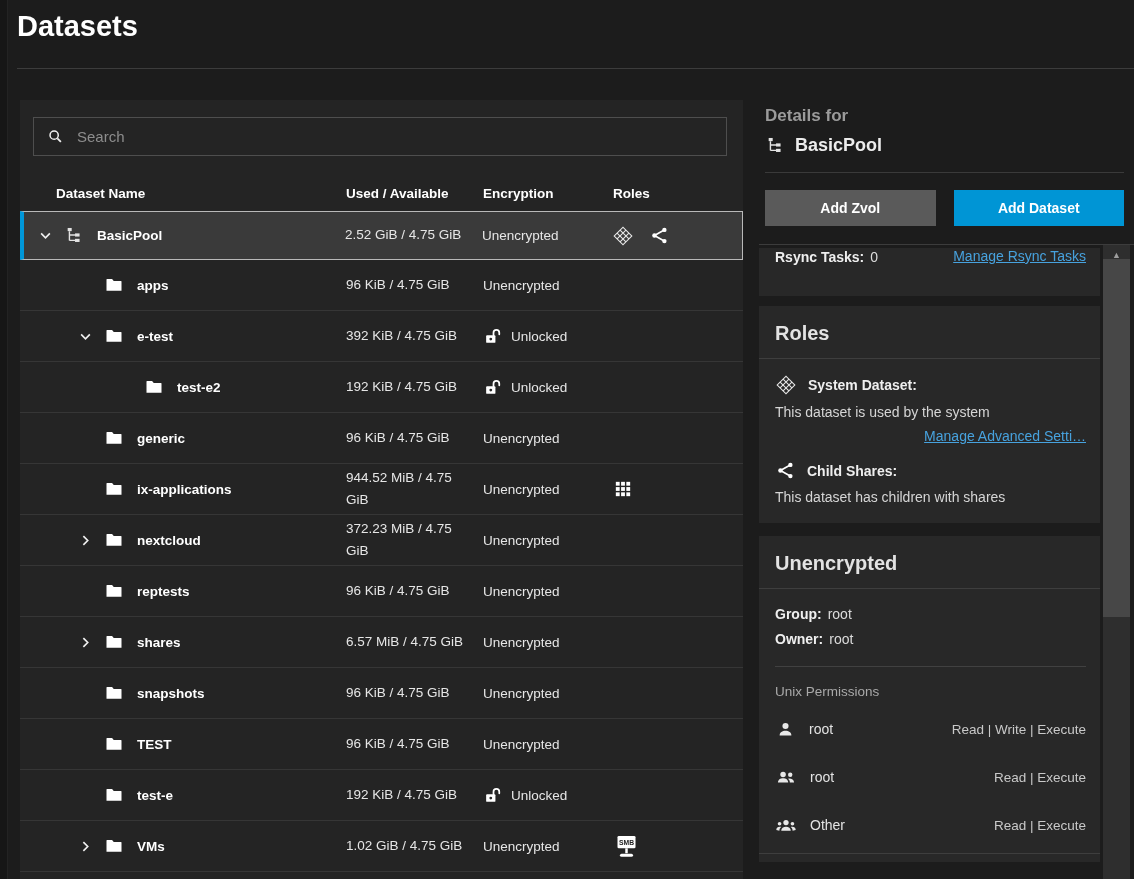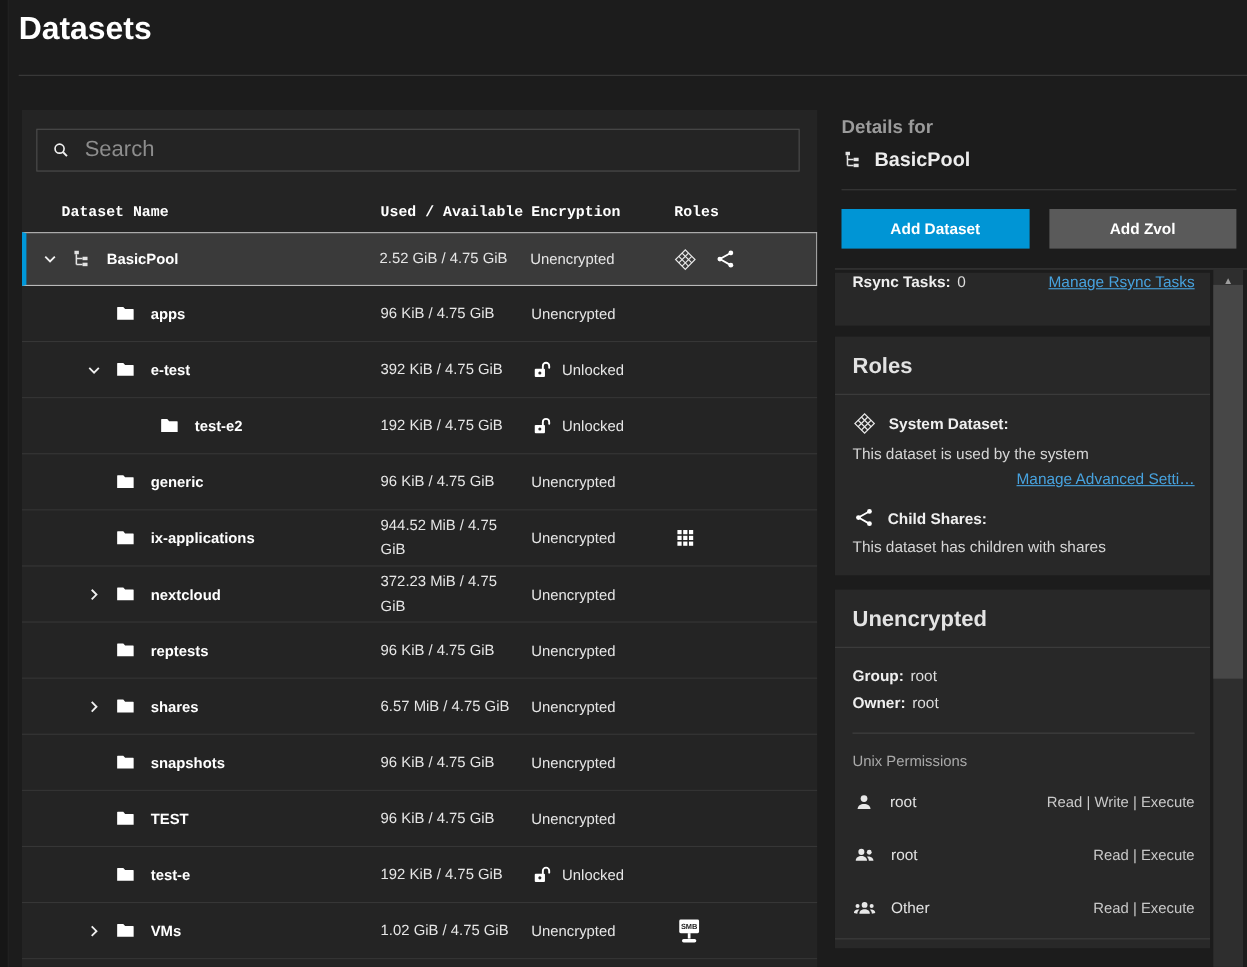--- a/index.html
+++ b/index.html
@@ -6,25 +6,25 @@
   html,body { background:#111; }
   body { font-family:"Liberation Sans", sans-serif; }
   .page { position:relative; width:1134px; height:879px; background:#1c1c1c; overflow:hidden; color:#e9e9e9; }
   .left-strip { position:absolute; left:0; top:0; width:8px; height:100%; background:#161616; border-right:1px solid #232323; }
   .page-title { position:absolute; left:17px; top:10px; font-size:29px; font-weight:700; color:#fff; }
   .title-divider { position:absolute; left:17px; right:0; top:68px; height:1px; background:#3c3c3c; }
 
   
   .table-panel { position:absolute; left:20px; top:100px; width:723px; height:779px; background:#242424; }
   .search-box { position:absolute; left:13px; right:16px; top:17px; height:39px; border:1px solid #4e4e4e; display:flex; align-items:center; padding:0 12px; gap:12px; background:#242424; }
-  .search-box input { flex:1; background:transparent; border:none; outline:none; color:#ddd; font-size:20px; font-family:"Liberation Sans", sans-serif; }
+  .search-box input { flex:1; background:transparent; border:none; outline:none; color:#ddd; font-size:15px; font-family:"Liberation Sans", sans-serif; }
   .search-box input::placeholder { color:#8d8d8d; }
 
   .thead { position:absolute; left:0; right:0; top:75px; height:36px; display:grid; grid-template-columns:1fr 137px 130px 114px; align-items:center; padding:0 16px 0 36px; }
-  .thead .th { font-size:13.5px; font-weight:700; color:#fff;font-family:Liberation Mono, monospace; }
+  .thead .th { font-size:13.5px; font-weight:700; color:#fff; }
 
   .tbody { position:absolute; left:0; right:0; top:111px; bottom:0; overflow:hidden; }
   .row { display:grid; grid-template-columns:1fr 137px 130px 114px; align-items:center; height:51px; border-bottom:1px solid #363636; padding-right:16px; cursor:pointer; }
   .row.selected { background:#3a3a3a; border:1px solid #b9b9b9; border-left:4px solid #0097d9; height:49px; }
   .name-cell { display:flex; align-items:center; min-width:0; }
   .chev-slot { width:28px; height:22px; display:flex; align-items:center; flex:none; }
   .row-icon { width:24px; display:flex; align-items:center; flex:none; margin-right:9px; }
   .ds-name { font-size:13.5px; font-weight:700; color:#fff; white-space:nowrap; }
   .used-cell { font-size:13.5px; color:#e6e6e6; line-height:1.65; padding-right:6px; }
   .enc-cell { font-size:13.5px; color:#e6e6e6; display:flex; align-items:center; gap:7px; font-weight:500;text-align:right; }
@@ -415,22 +415,22 @@
                 <rect x="12.6" y="9.6" width="5.2" height="3.6"></rect>
                 <rect x="12.6" y="15.8" width="5.2" height="3.6"></rect>
               </g>
               <path d="M6.2 7 V17.6 M6.2 11.4 H12.6 M6.2 17.6 H12.6" stroke="#e3e3e3" stroke-width="1.6" fill="none"></path>
             </svg>
           </span>
         <span>BasicPool</span>
       </div>
       <div class="hdr-div"></div>
       <div class="btn-row">
+        <button class="btn gray">Add Zvol</button>
         <button class="btn blue">Add Dataset</button>
-        <button class="btn gray">Add Zvol</button>
       </div>
     </div>
 
     <div class="details-scroll">
       <div class="card rsync-card">
         <div>
           <span class="lbl-b">Rsync Tasks:</span><span class="lbl-v">0</span>
         </div>
         <a class="link">Manage Rsync Tasks</a>
       </div>

